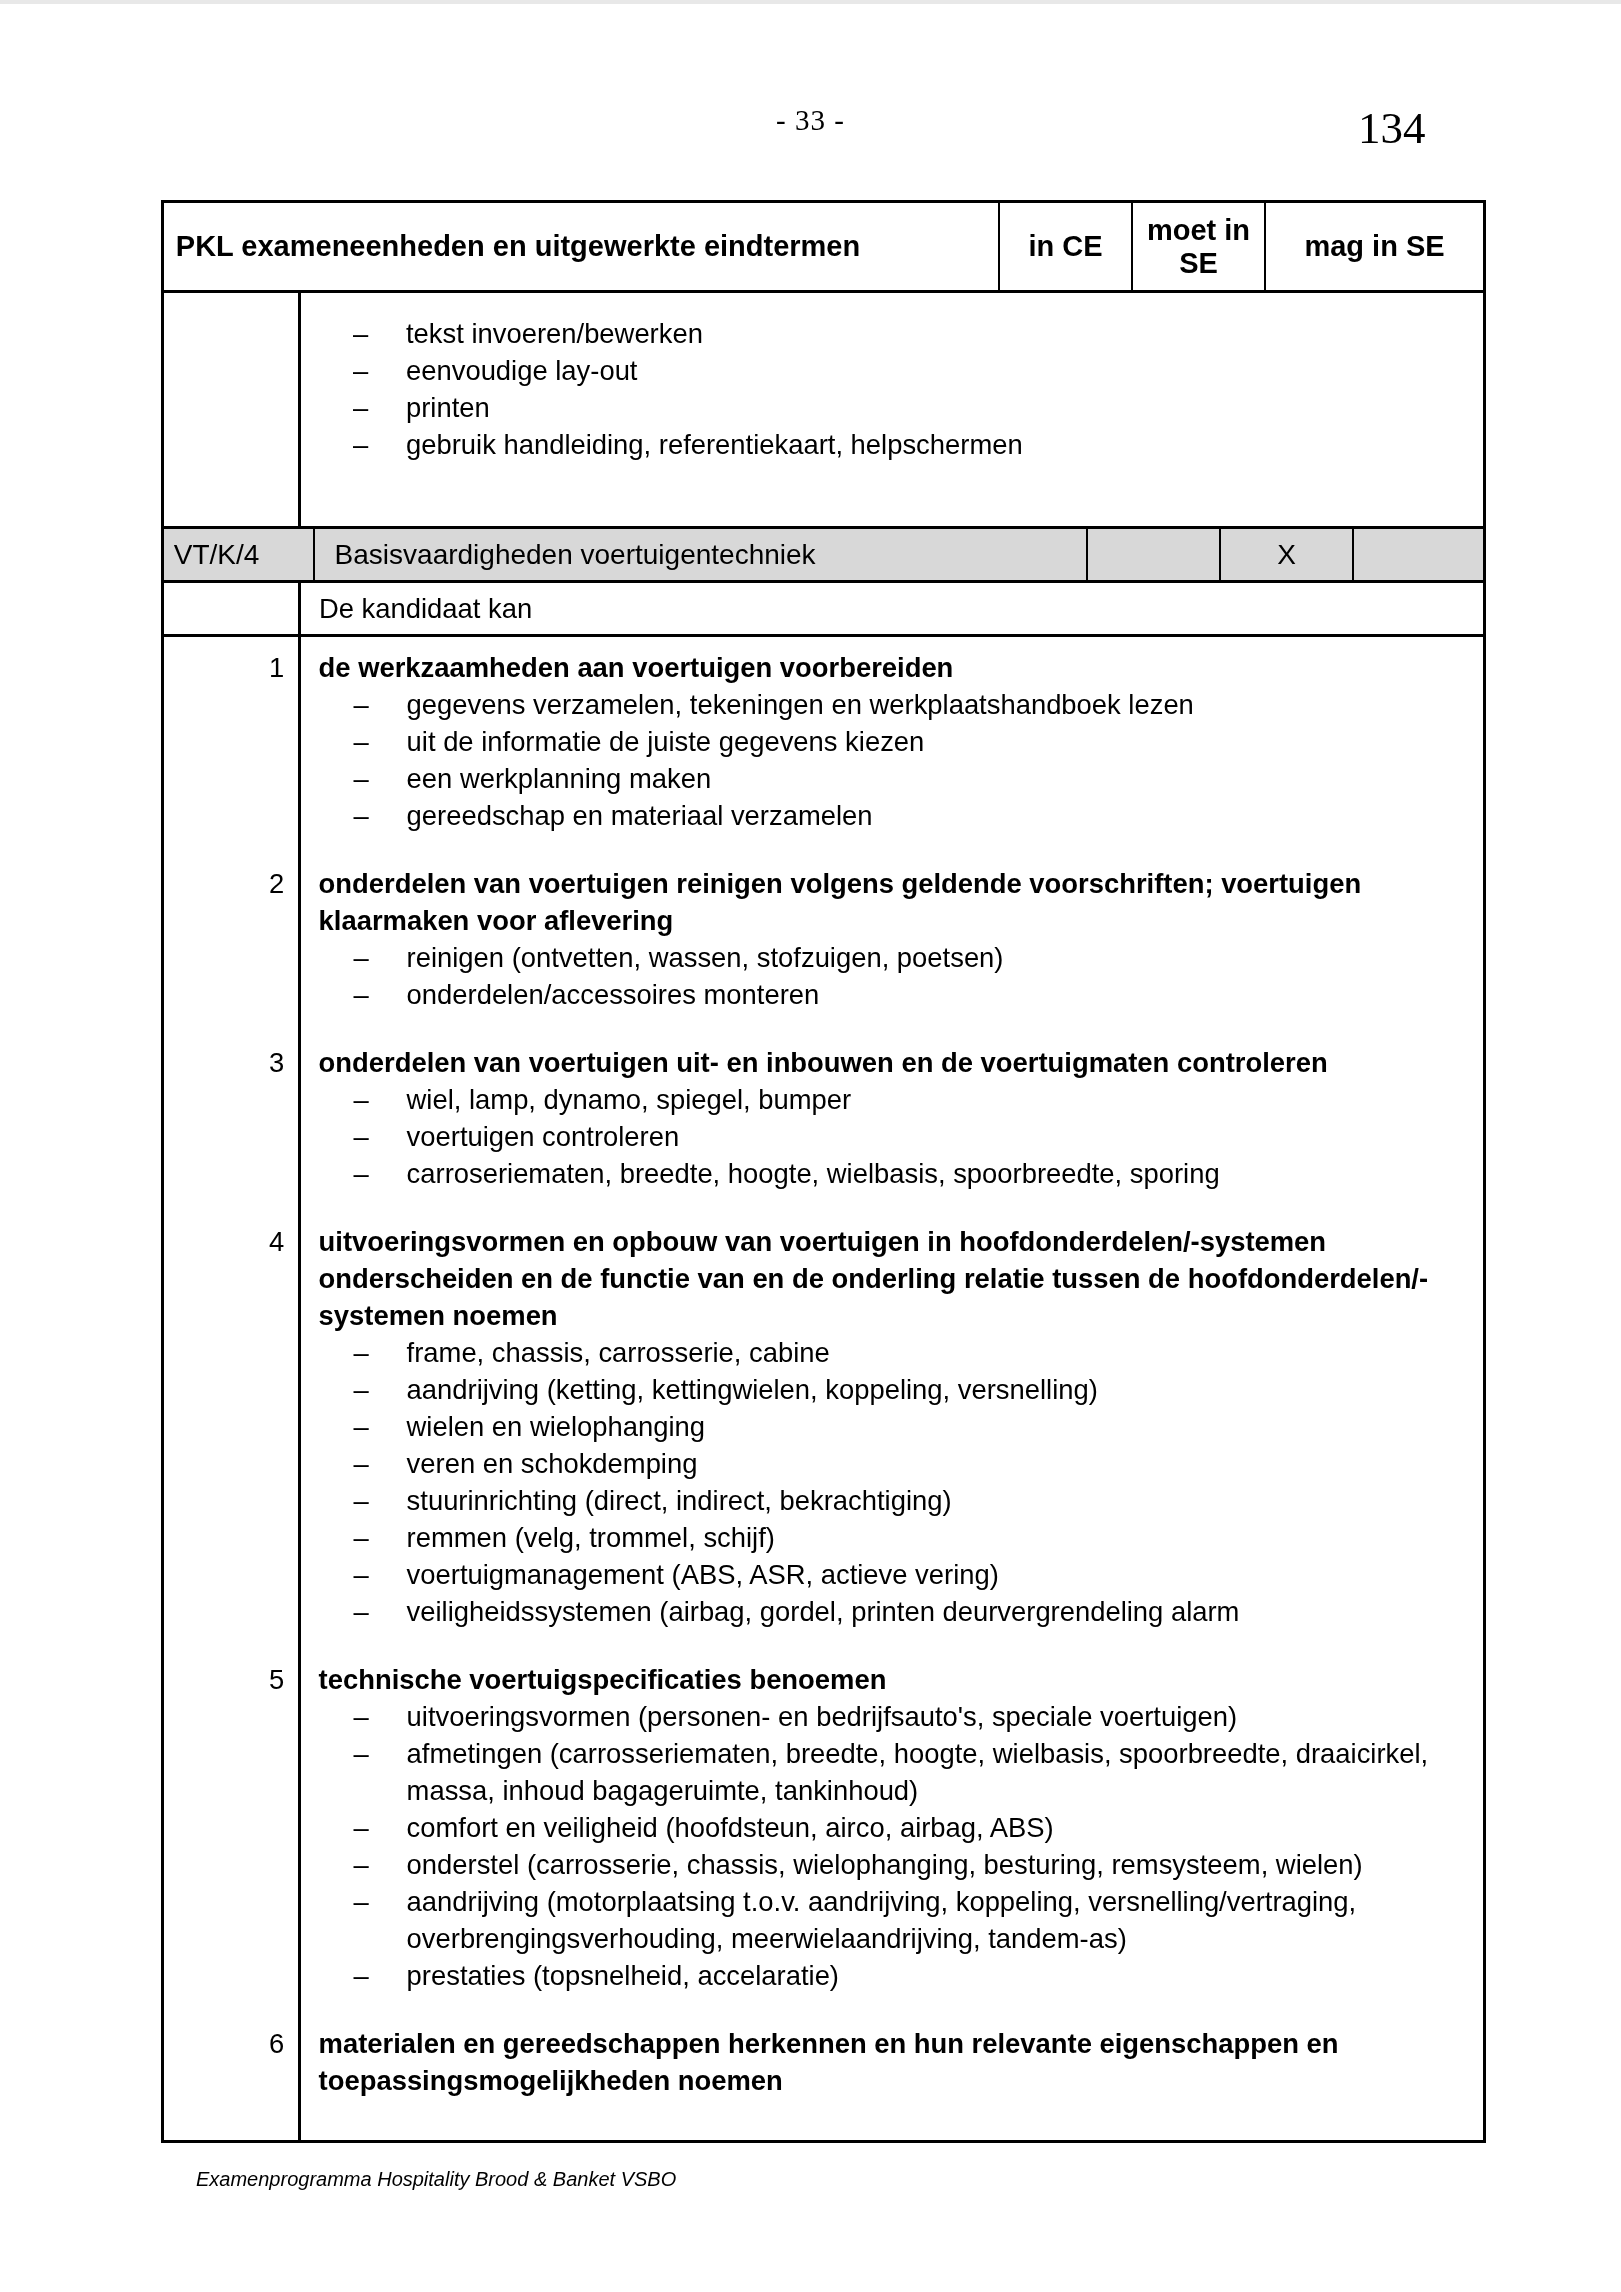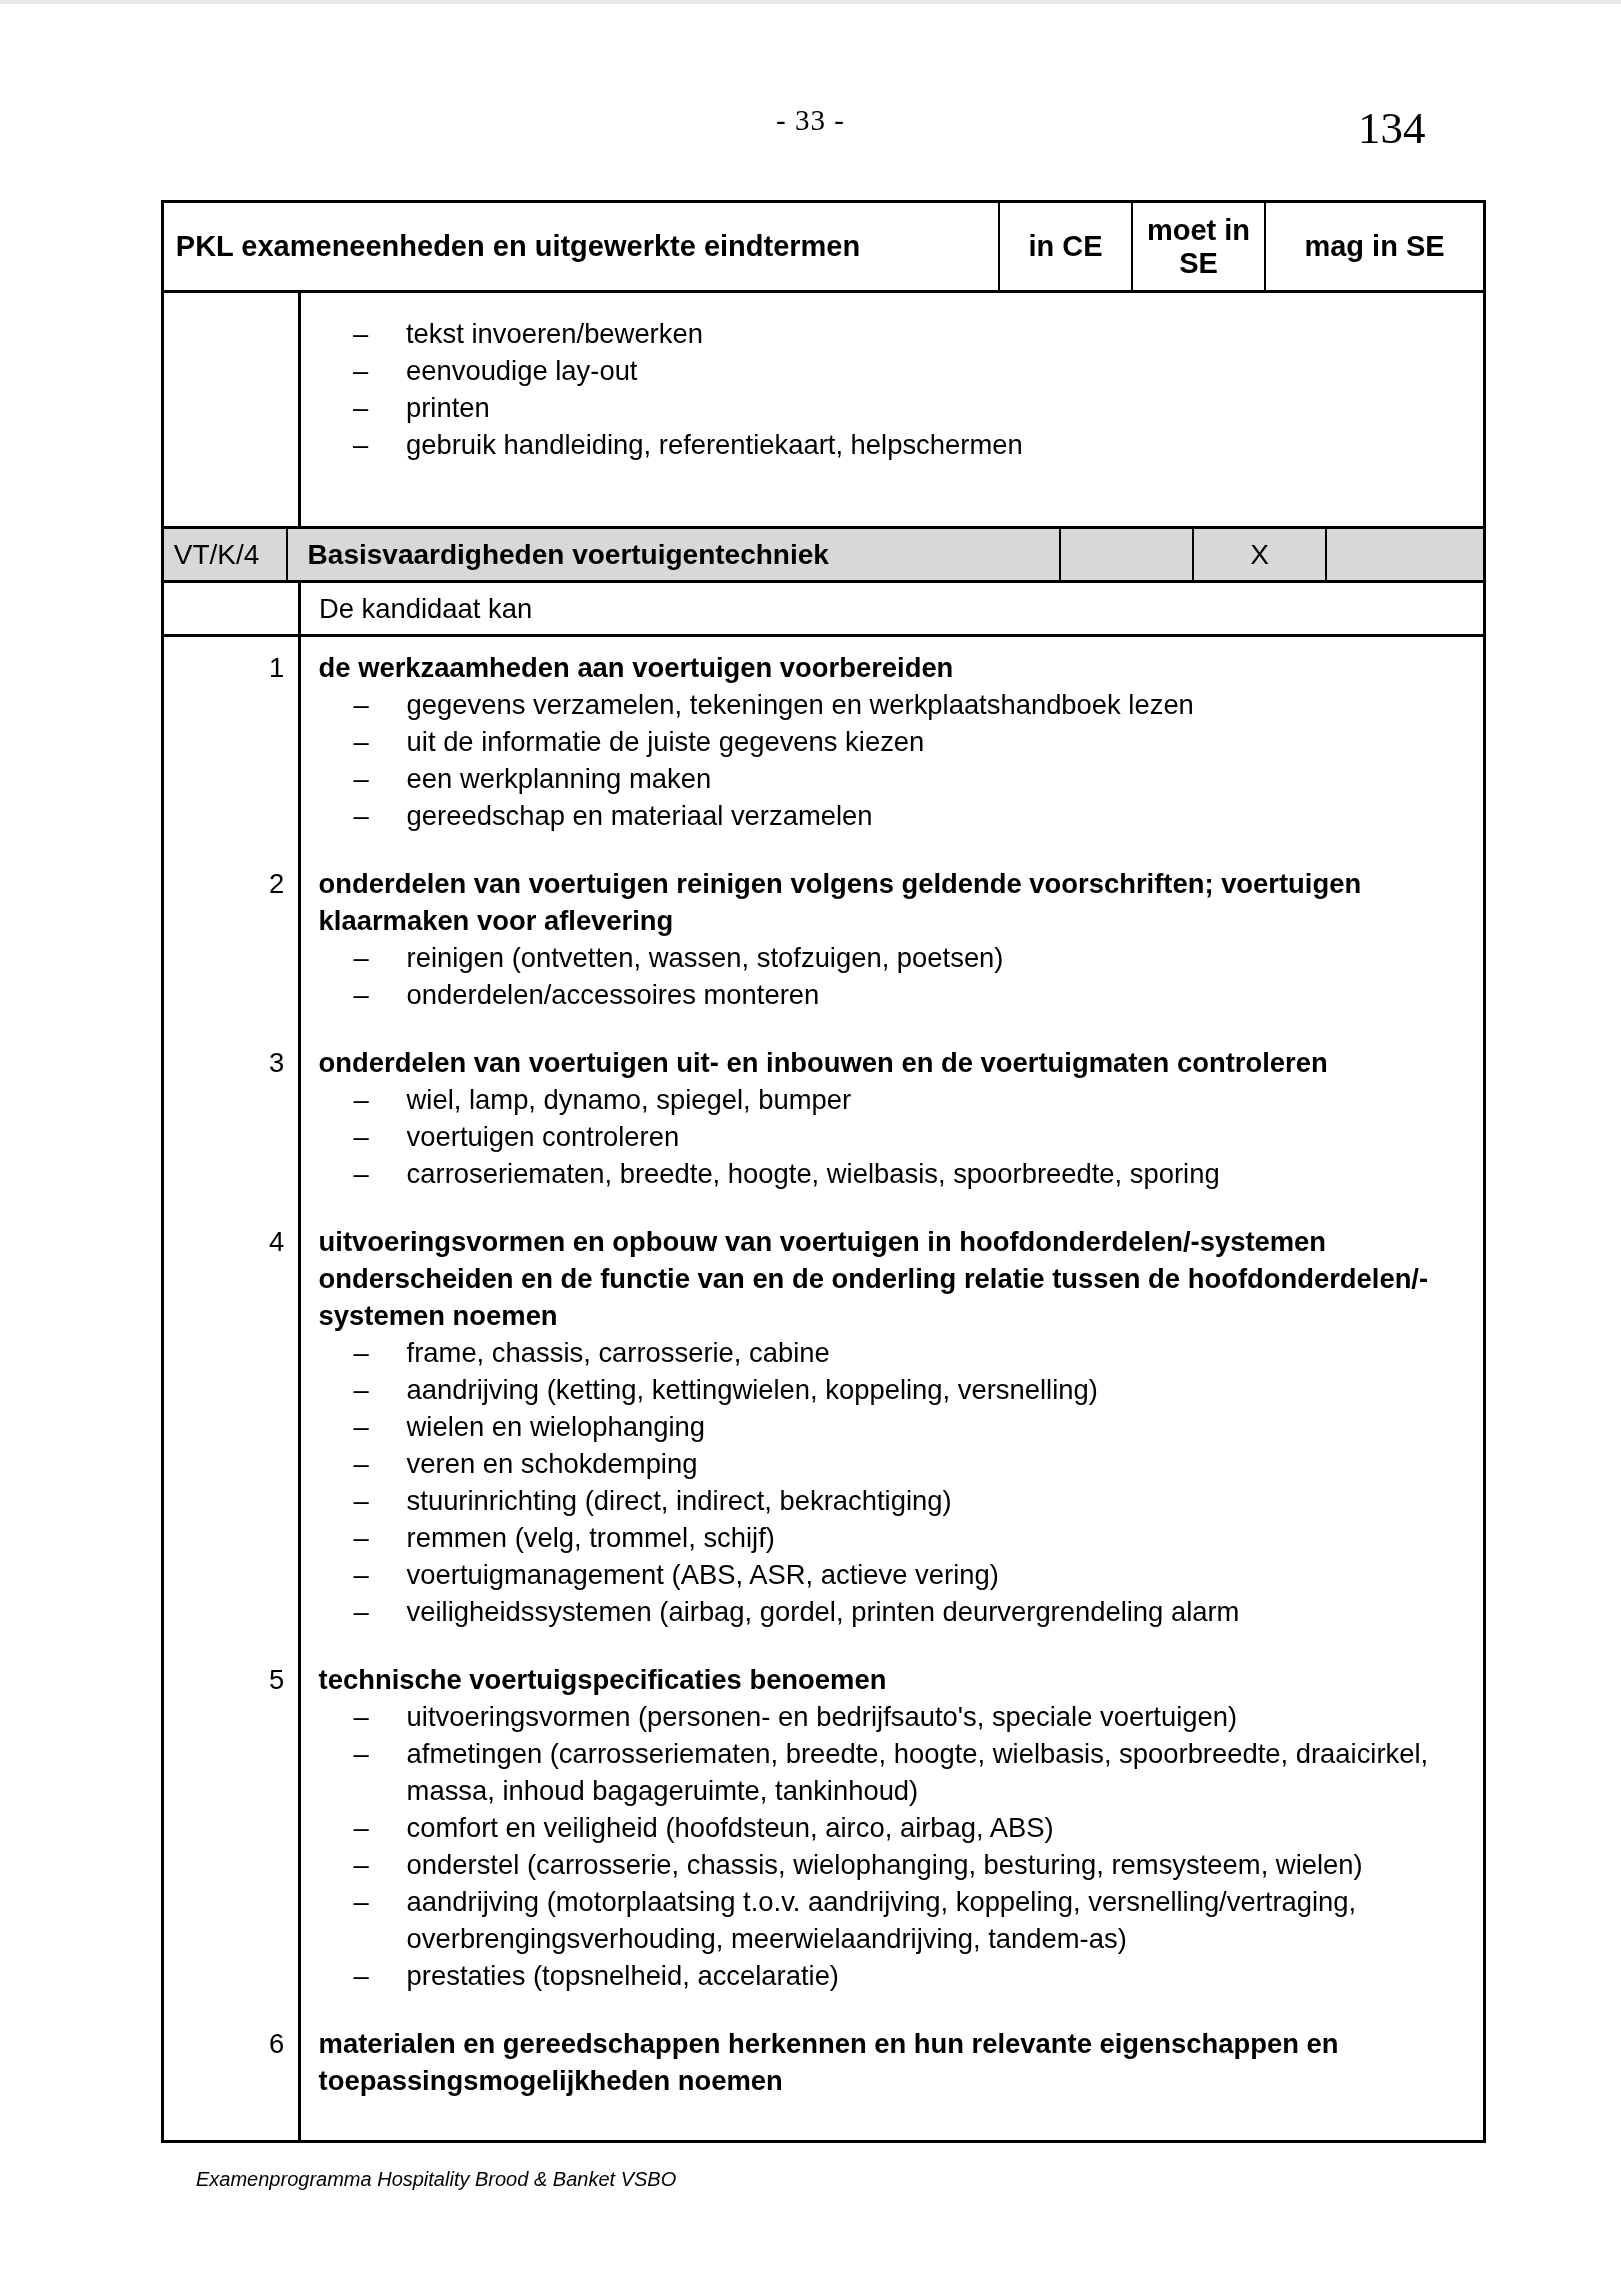--- a/index.html
+++ b/index.html
@@ -48,23 +48,23 @@
 
   
   .bullet { display:flex; font-size:27.4px; line-height:37px; }
   .bullet .dash { width:53px; flex:none; }
   .bullet .btxt { flex:1; padding-right:11.8px; }
 
   
   .unit-row { display:flex; height:54px; background:#d8d8d8;
     border-bottom:3.9px solid #000; font-size:28px; }
   .unit-row .ucell { display:flex; align-items:center; }
-  .ucell-code { width:124px; border-right:2.9px solid #000; padding-left:9.8px; }
+  .ucell-code { width:151px; border-right:2.9px solid #000; padding-left:9.8px; }
   .ucell-name { width:773px; border-right:2.9px solid #000; padding-left:19.6px;
-    font-weight:bold; }
+    font-weight:normal; }
   .ucell-ce   { width:133px; border-right:2.9px solid #000; justify-content:center; }
   .ucell-moet { width:133px; border-right:2.9px solid #000; justify-content:center; }
   .ucell-mag  { flex:1; justify-content:center; }
 
   
   .kand-row { height:54px; border-bottom:3.9px solid #000;
     display:flex; align-items:center; font-size:27.4px; }
   .kand-row .ktxt { padding-left:155px; }
 
   

